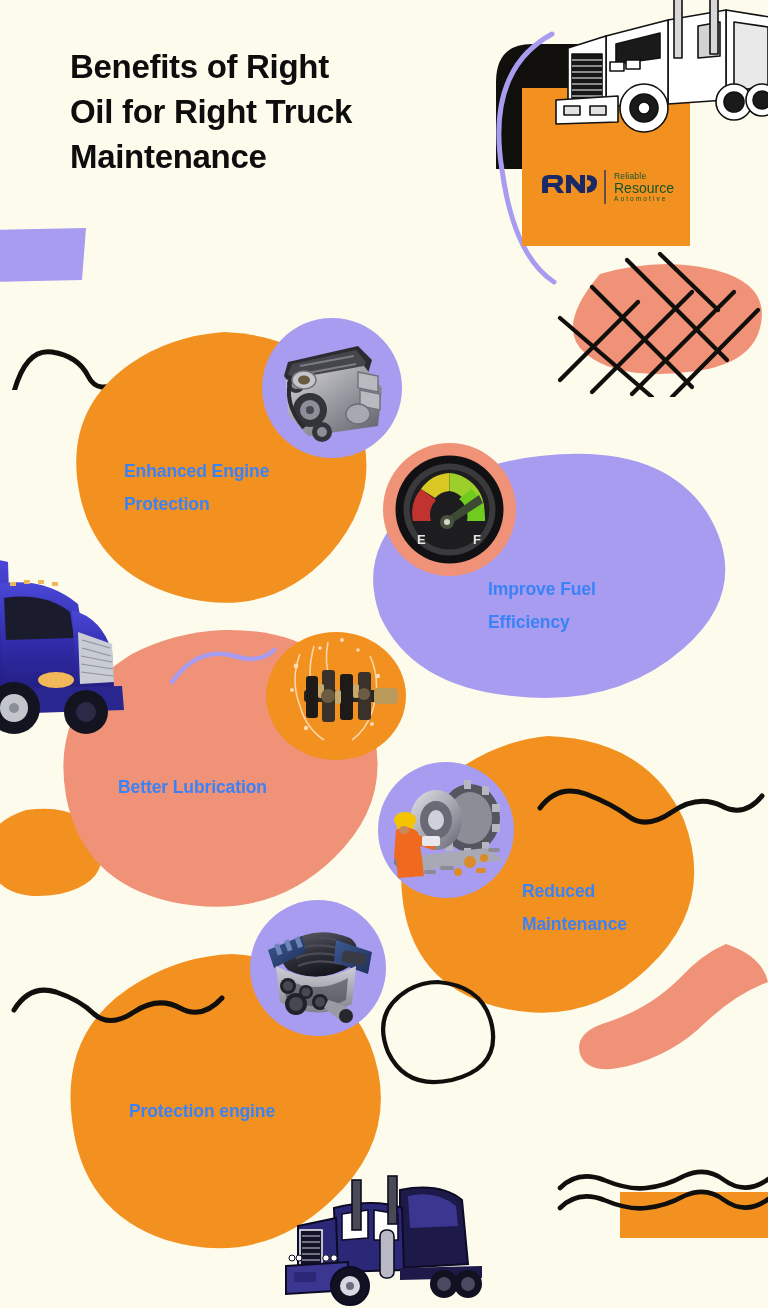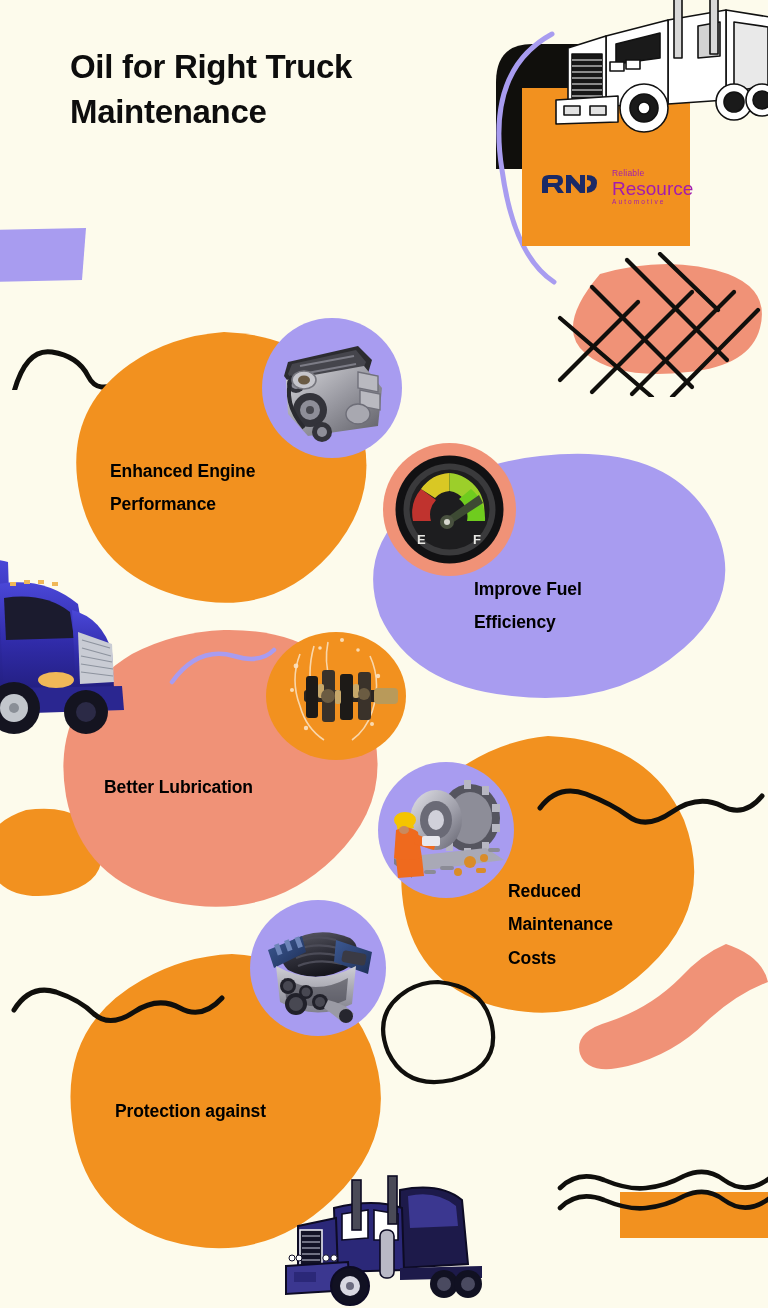--- a/index.html
+++ b/index.html
@@ -50,34 +50,35 @@
     width:58px; height:30px;
     flex:0 0 58px;
     position:relative;
   }
   #logo-divider {
     width:2px; height:34px;
     background:#1b2a66;
     opacity:.65;
     margin:0 8px 0 6px;
   }
-  #logo-words { line-height:1; color:#a21caf; }
+  #logo-words { line-height:1; color:#14532d; }
   #logo-words .w1 { font-size:8.5px; letter-spacing:.2px; display:block; margin-bottom:1px;}
-  #logo-words .w2 { font-size:19px; display:block; margin-bottom:1px; }
+  #logo-words .w2 { font-size:14px; display:block; margin-bottom:1px; }
   #logo-words .w3 { font-size:6.5px; letter-spacing:2.1px; display:block; }
 
   
   .benefit-label {
     position:absolute;
     font-size:17.5px;
     font-weight:bold;
     line-height:1.9;
-    color:#000000;
+    color:#3b82f6;
     z-index:38;
     letter-spacing:-0.1px;
+    margin-left:14px;
   }
   #label-0 { left:110px; top:455px; width:230px; }
   #label-1 { left:474px; top:573px; width:210px; }
   #label-2 { left:104px; top:771px; width:250px; }
   #label-3 { left:508px; top:875px; width:200px; }
   #label-4 { left:115px; top:1095px; width:230px; }
 
   .icon-circle { position:absolute; border-radius:50%; overflow:hidden; z-index:35; }
 </style>
 </head>
@@ -539,41 +540,41 @@
         <circle cx="46" cy="104" r="7"></circle>
           <circle cx="70" cy="102" r="5"></circle>
       </g>
 
       <path d="M78 100 Q96 104 104 114 L92 122 Q80 112 74 108 Z" fill="#9a9aa4"></path>
       <circle cx="96" cy="116" r="7" fill="#26262e"></circle>
     </svg>
   </div>
 
   <div id="title">
+    <span class="tl">Benefits of Right</span>
     <span class="tl">Oil for Right Truck</span>
     <span class="tl">Maintenance</span>
   </div>
 
   <div class="benefit-label" id="label-0">
     <div>Enhanced Engine</div>
-    <div>Performance</div>
+    <div>Protection</div>
   </div>
 
   <div class="benefit-label" id="label-1">
     <div>Improve Fuel</div>
     <div>Efficiency</div>
   </div>
 
   <div class="benefit-label" id="label-2">
     <div>Better Lubrication</div>
   </div>
 
   <div class="benefit-label" id="label-3">
     <div>Reduced</div>
     <div>Maintenance</div>
-    <div>Costs</div>
   </div>
 
   <div class="benefit-label" id="label-4">
-    <div>Protection against</div>
+    <div>Protection engine</div>
   </div>
 
 </div>
 
 </body></html>

